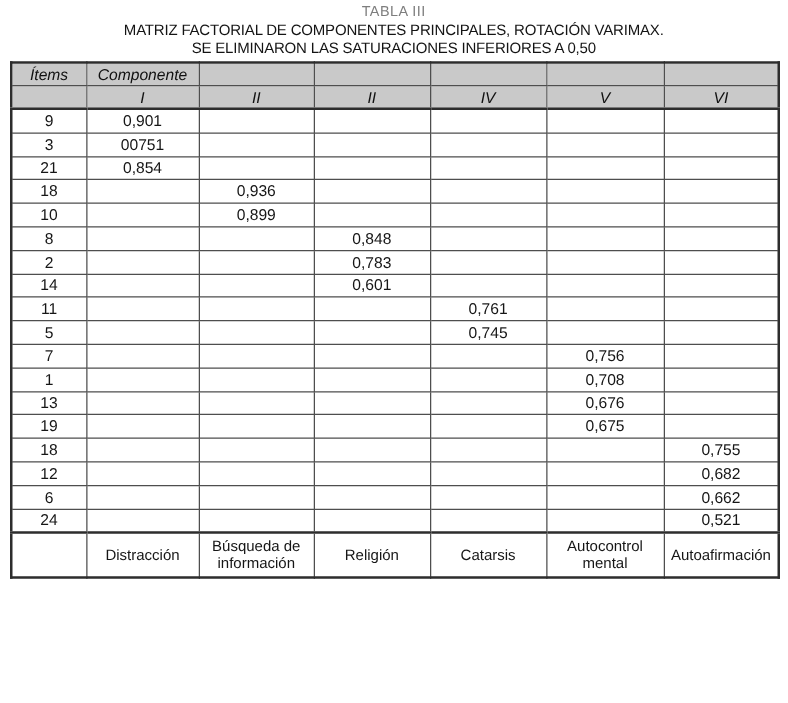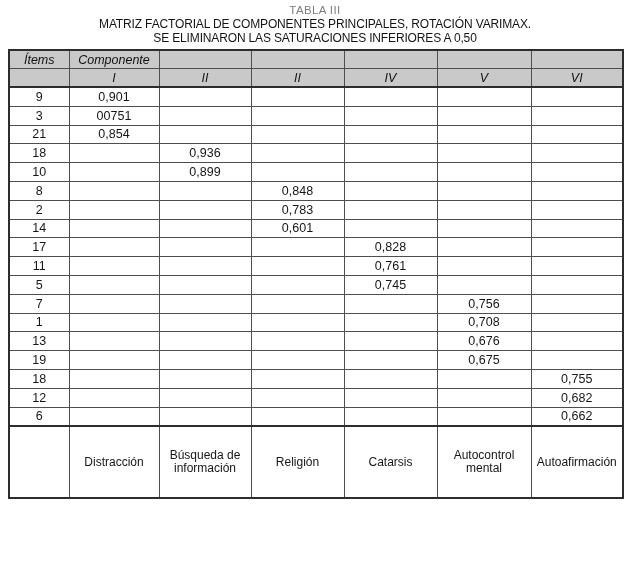--- a/index.html
+++ b/index.html
@@ -49,21 +49,21 @@
     height:17.8px;
     color:#161616;
     background:#ffffff;
   }
   .matrix tfoot td {
     font-size:12px;
     height:34px;
     line-height:13.5px;
     vertical-align:middle;
     border-top:2px solid #2d2d2d;
-    padding:18px 1px;
+    padding:0 1px;
     white-space:normal;
     background:#ffffff;
   }
 </style>
 </head>
 <body>
 
 <div class="page">
 
   <div class="title-block">
@@ -169,29 +169,20 @@
         <tr>
           <td>14</td>
           <td></td>
           <td></td>
           <td>0,601</td>
           <td></td>
           <td></td>
           <td></td>
         </tr>
         <tr>
-          <td>17</td>
-          <td></td>
-          <td></td>
-          <td></td>
-          <td>0,828</td>
-          <td></td>
-          <td></td>
-        </tr>
-        <tr>
           <td>11</td>
           <td></td>
           <td></td>
           <td></td>
           <td>0,761</td>
           <td></td>
           <td></td>
         </tr>
         <tr>
           <td>5</td>
@@ -257,20 +248,29 @@
           <td>0,682</td>
         </tr>
         <tr>
           <td>6</td>
           <td></td>
           <td></td>
           <td></td>
           <td></td>
           <td></td>
           <td>0,662</td>
+        </tr>
+        <tr>
+          <td>24</td>
+          <td></td>
+          <td></td>
+          <td></td>
+          <td></td>
+          <td></td>
+          <td>0,521</td>
         </tr>
       </tbody>
     <tfoot>
       <tr>
         <td></td>
         <td>Distracción</td>
         <td>Búsqueda de información</td>
         <td>Religión</td>
         <td>Catarsis</td>
         <td>Autocontrol mental</td>

